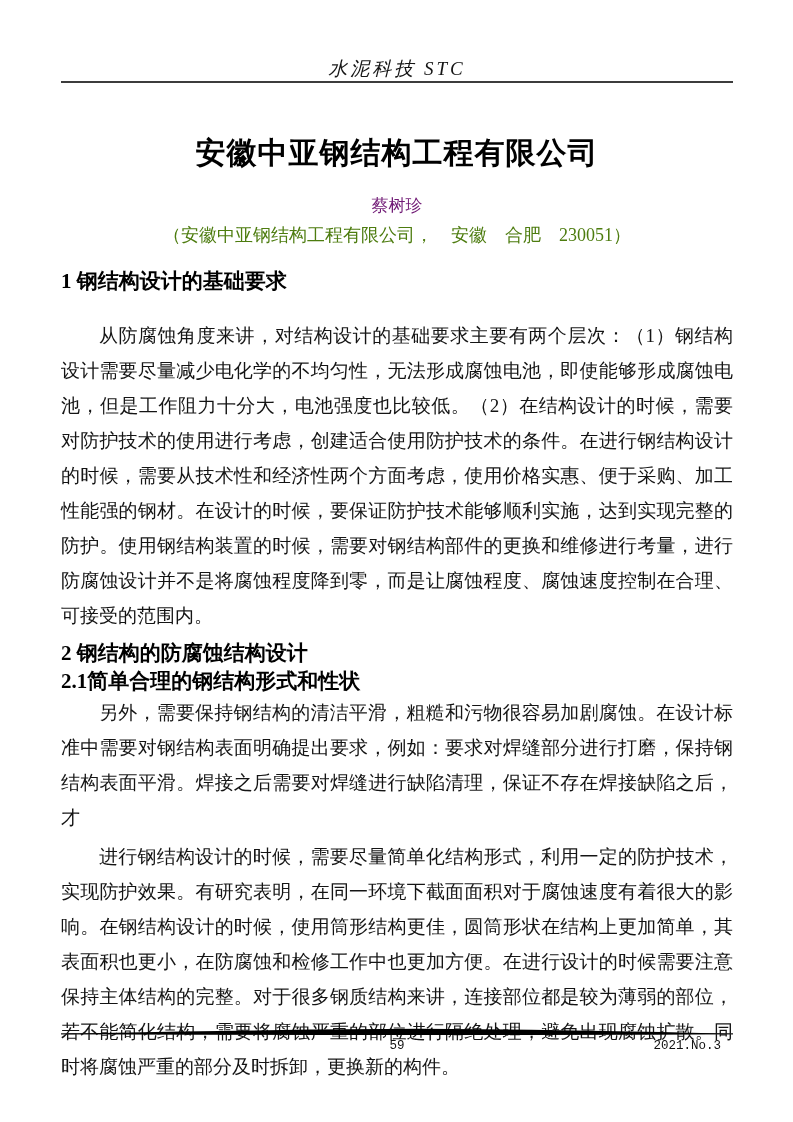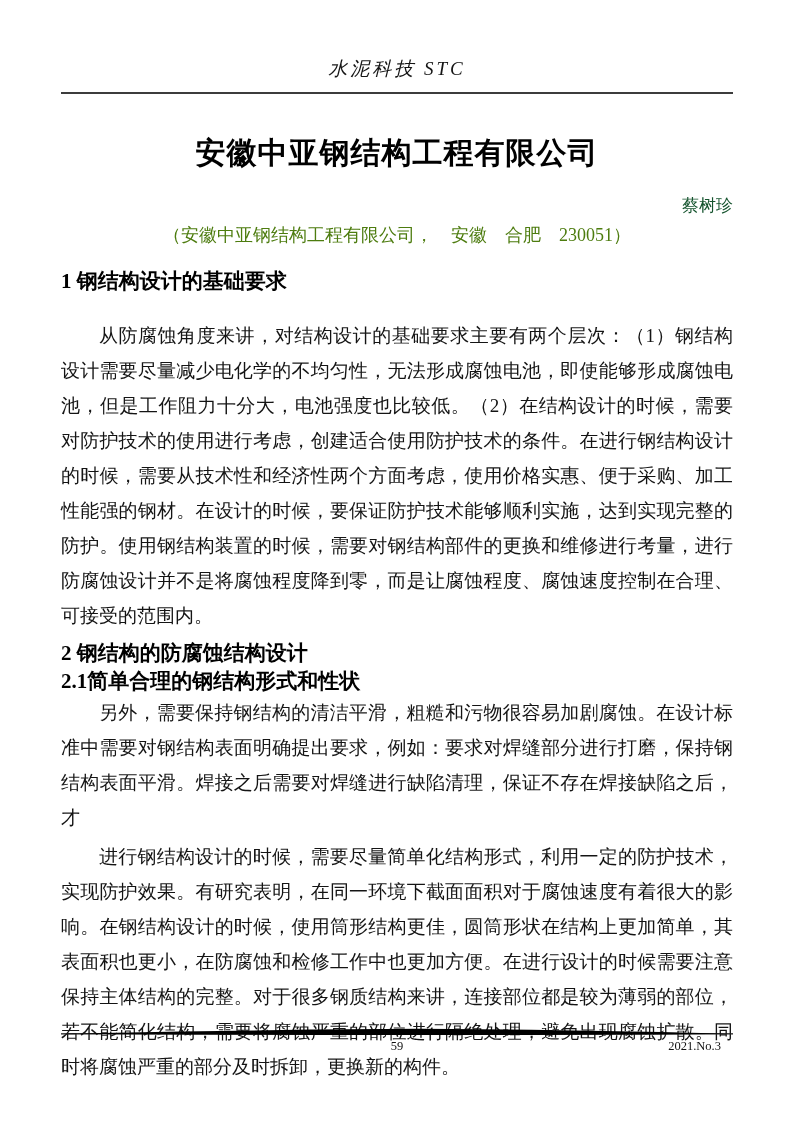--- a/index.html
+++ b/index.html
@@ -14,21 +14,20 @@
     background: #ffffff;
     color: #111111;
     overflow: hidden;
   }
 
   
   .page-header {
     position: absolute;
     top: 0; left: 61px; right: 60px;
     padding-top: 57px;
-    padding-bottom: 11px;
     border-bottom: 2px solid #3c3c3c;
     text-align: center;
   }
   .journal-name {
     font-family: "Liberation Serif", serif;
     font-style: italic;
     font-size: 19px;
     line-height: 24px;
     letter-spacing: 3px;
     color: #151515;
@@ -44,24 +43,24 @@
     text-align: center;
     font-family: "Liberation Sans", sans-serif;
     font-weight: 700;
     font-size: 30px;
     line-height: 40px;
     color: #000000;
     letter-spacing: 1px;
   }
   .author {
     margin-top: 22px;
-    text-align: right;
+    text-align: center;
     font-size: 17px;
     line-height: 22px;
-    color: #14532d;
+    color: #701a75;
   }
   .affiliation {
     margin-top: 6px;
     text-align: center;
     font-size: 18px;
     line-height: 24px;
     color: #4d7c0f;
   }
   .sec-heading {
     font-family: Liberation Serif, serif;
@@ -88,21 +87,21 @@
   .page-footer {
     position: absolute;
     left: 61px; right: 60px;
     top: 1028px;
   }
   .footer-bar { display: block; width: 100%; height: 8px; }
   .footer-row {
     position: relative;
     height: 18px;
     margin-top: 1px;
-    font-family: Liberation Serif, serif;
+    font-family: Liberation Mono, monospace;
     font-size: 12.5px;
     color: #111111;
   }
   .footer-page-num {
     position: absolute;
     left: 0; right: 0;
     text-align: center;
     line-height: 18px;
   }
   .footer-issue {

